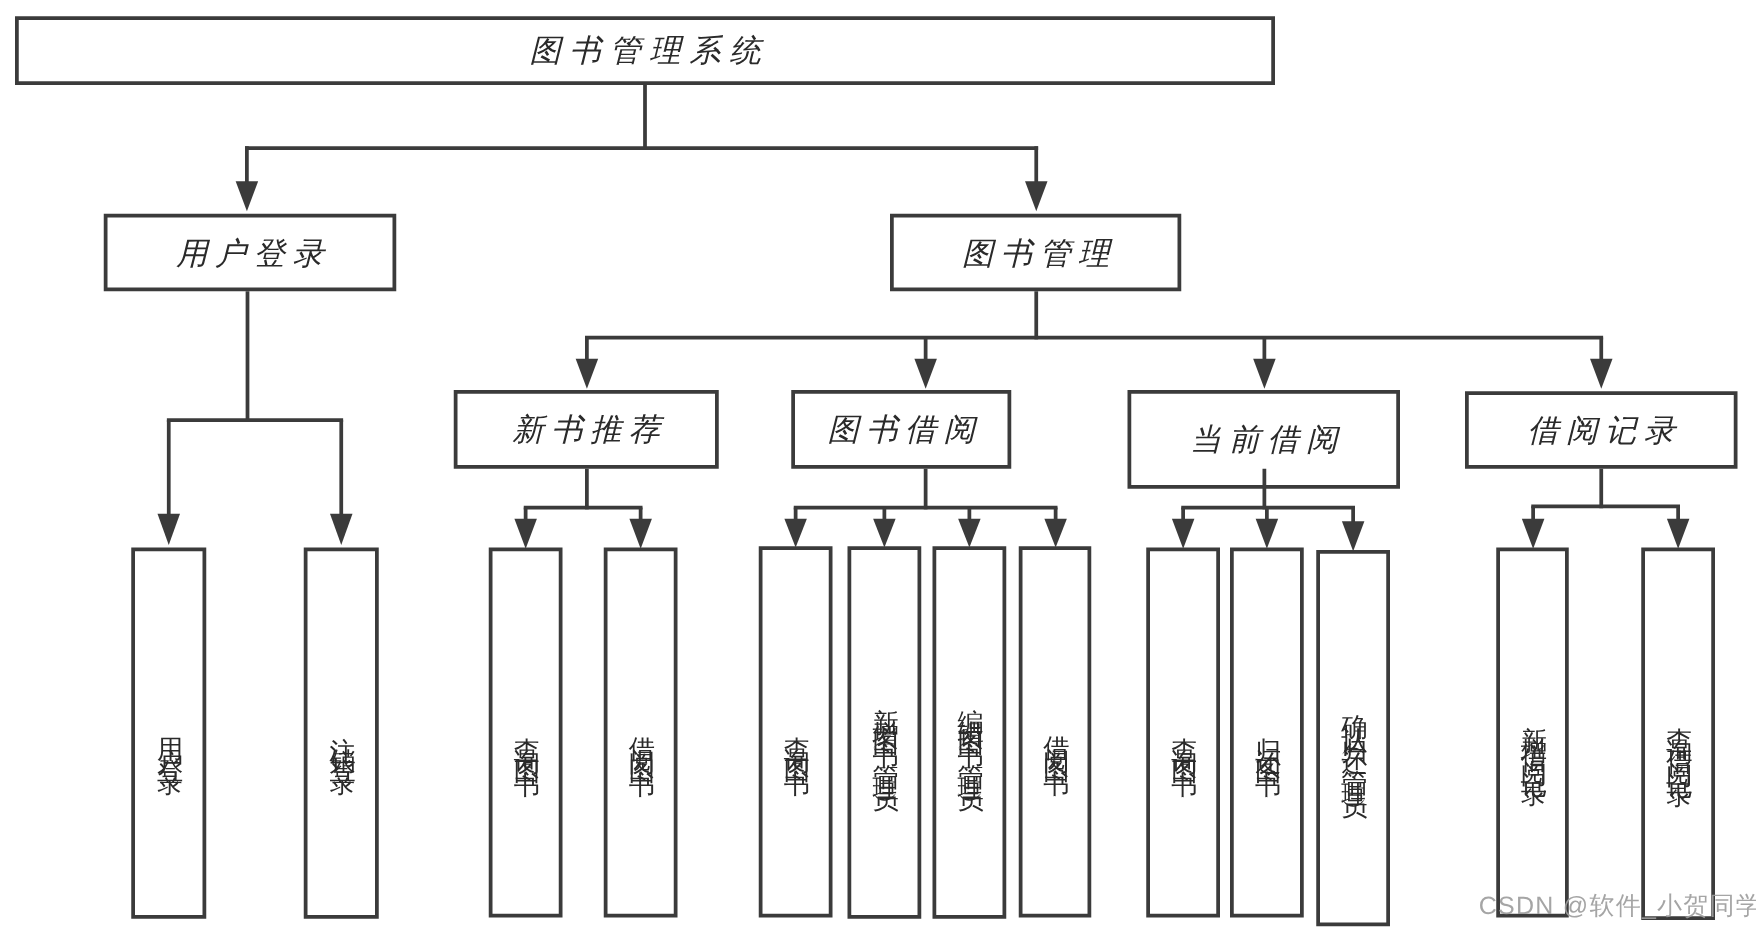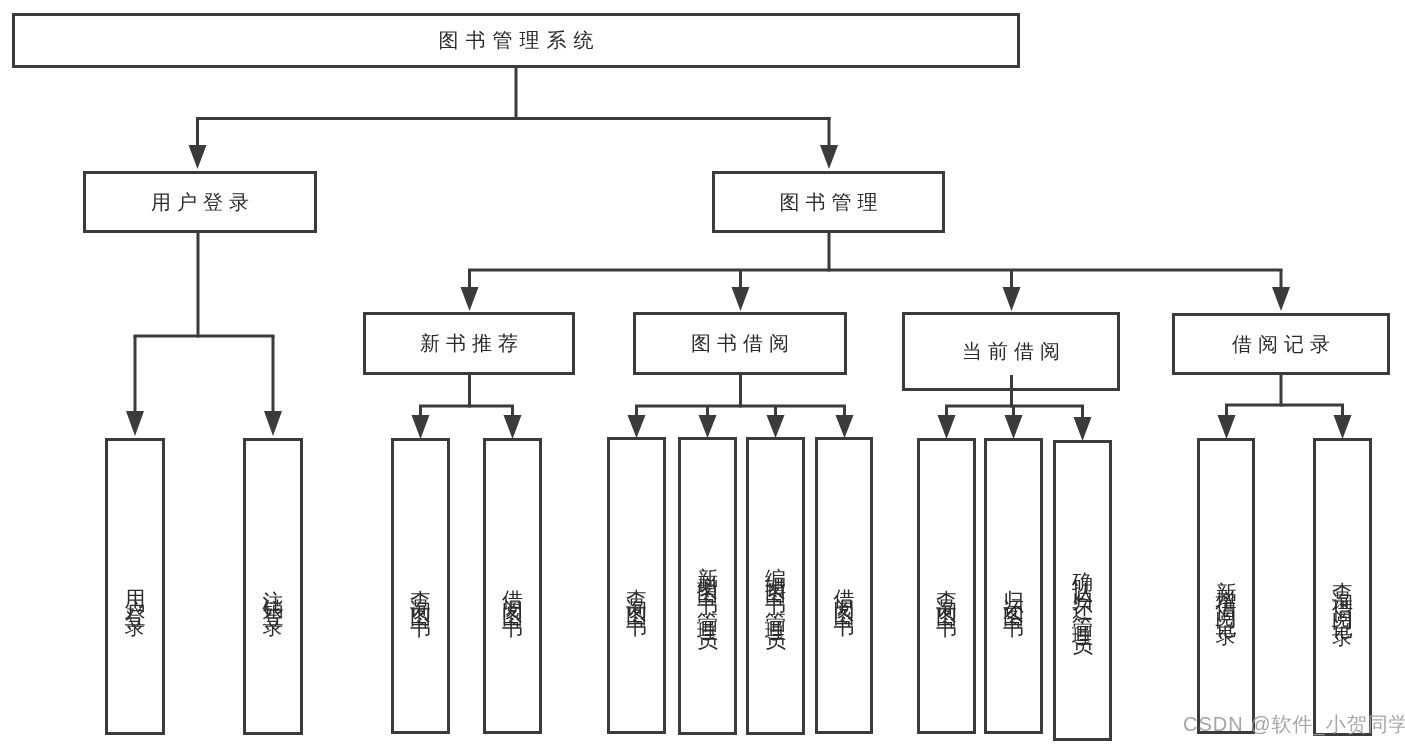--- a/index.html
+++ b/index.html
@@ -3,22 +3,22 @@
 <meta charset="utf-8">
 <style>
   html,body{margin:0;padding:0;background:#ffffff;}
   .stage{
     position:relative;width:1405px;height:747px;background:#ffffff;
     overflow:hidden;font-family:"Liberation Sans",sans-serif;
   }
   .hbox{
     position:absolute;box-sizing:border-box;border:3px solid #3b3b3b;background:#ffffff;
     display:flex;align-items:center;justify-content:center;
-    font-size:20px;color:#2a2a2a;letter-spacing:6px;padding-left:6px;
-    z-index:2;white-space:nowrap;
+    font-size:25px;color:#2a2a2a;letter-spacing:6px;padding-left:6px;
+    z-index:2;white-space:nowrap;font-style:italic;
   }
   .title-box{letter-spacing:7px;padding-left:7px;}
   .vbox{
     position:absolute;box-sizing:border-box;border:3px solid #3b3b3b;background:#ffffff;
     display:flex;align-items:center;justify-content:center;
     writing-mode:vertical-rl;text-orientation:mixed;
     font-size:21px;color:#2a2a2a;letter-spacing:9px;padding-top:9px;
     z-index:2;
   }
   .connectors{position:absolute;left:0;top:0;z-index:3;pointer-events:none;}
@@ -33,21 +33,21 @@
 <body>
 
 <div class="stage">
 
   <div class="hbox title-box" style="left:12px;top:13px;width:1008px;height:55px">图书管理系统</div>
 
   <div class="hbox" style="left:83px;top:171px;width:234px;height:62px">用户登录</div>
   <div class="hbox" style="left:712px;top:171px;width:233px;height:62px">图书管理</div>
 
   <div class="hbox" style="left:363px;top:312px;width:212px;height:63px">新书推荐</div>
-  <div class="hbox" style="left:633px;top:312px;width:214px;height:63px">图书借阅</div>
+  <div class="hbox" style="left:633px;top:312px;width:176px;height:63px">图书借阅</div>
   <div class="hbox" style="left:902px;top:312px;width:218px;height:79px">当前借阅</div>
   <div class="hbox" style="left:1172px;top:313px;width:218px;height:62px">借阅记录</div>
 
   <div class="vbox" style="left:105px;top:438px;width:60px;height:297px">用户登录</div>
   <div class="vbox" style="left:243px;top:438px;width:60px;height:297px">注销登录</div>
 
   <div class="vbox" style="left:391px;top:438px;width:59px;height:296px">查询图书</div>
   <div class="vbox" style="left:483px;top:438px;width:59px;height:296px">借阅图书</div>
 
   <div class="vbox" style="left:607px;top:437px;width:59px;height:297px">查询图书</div>

